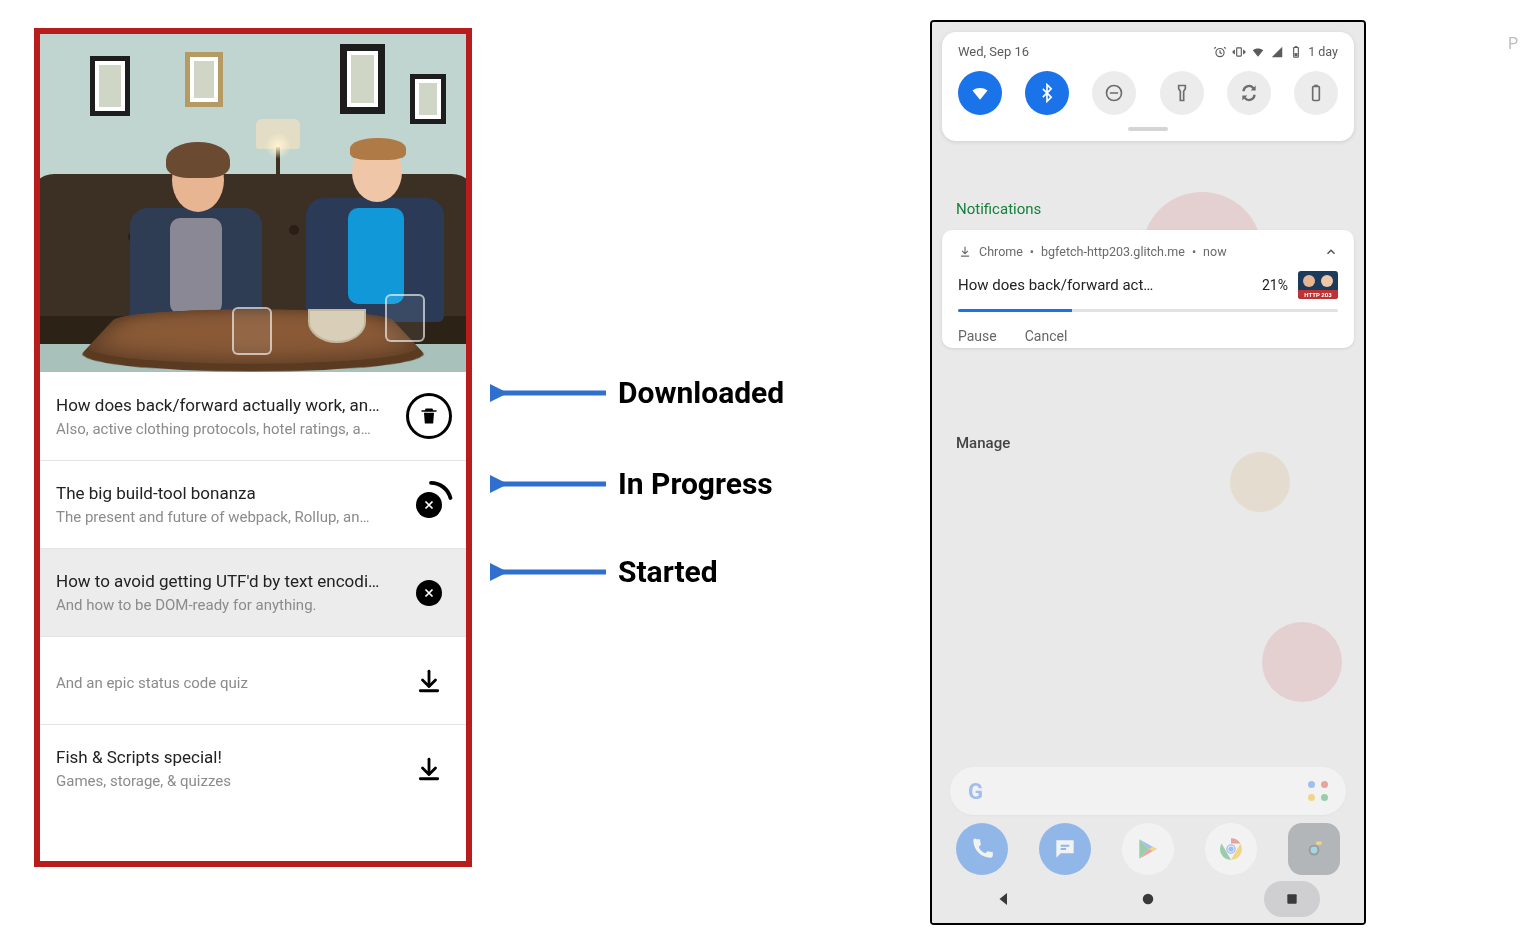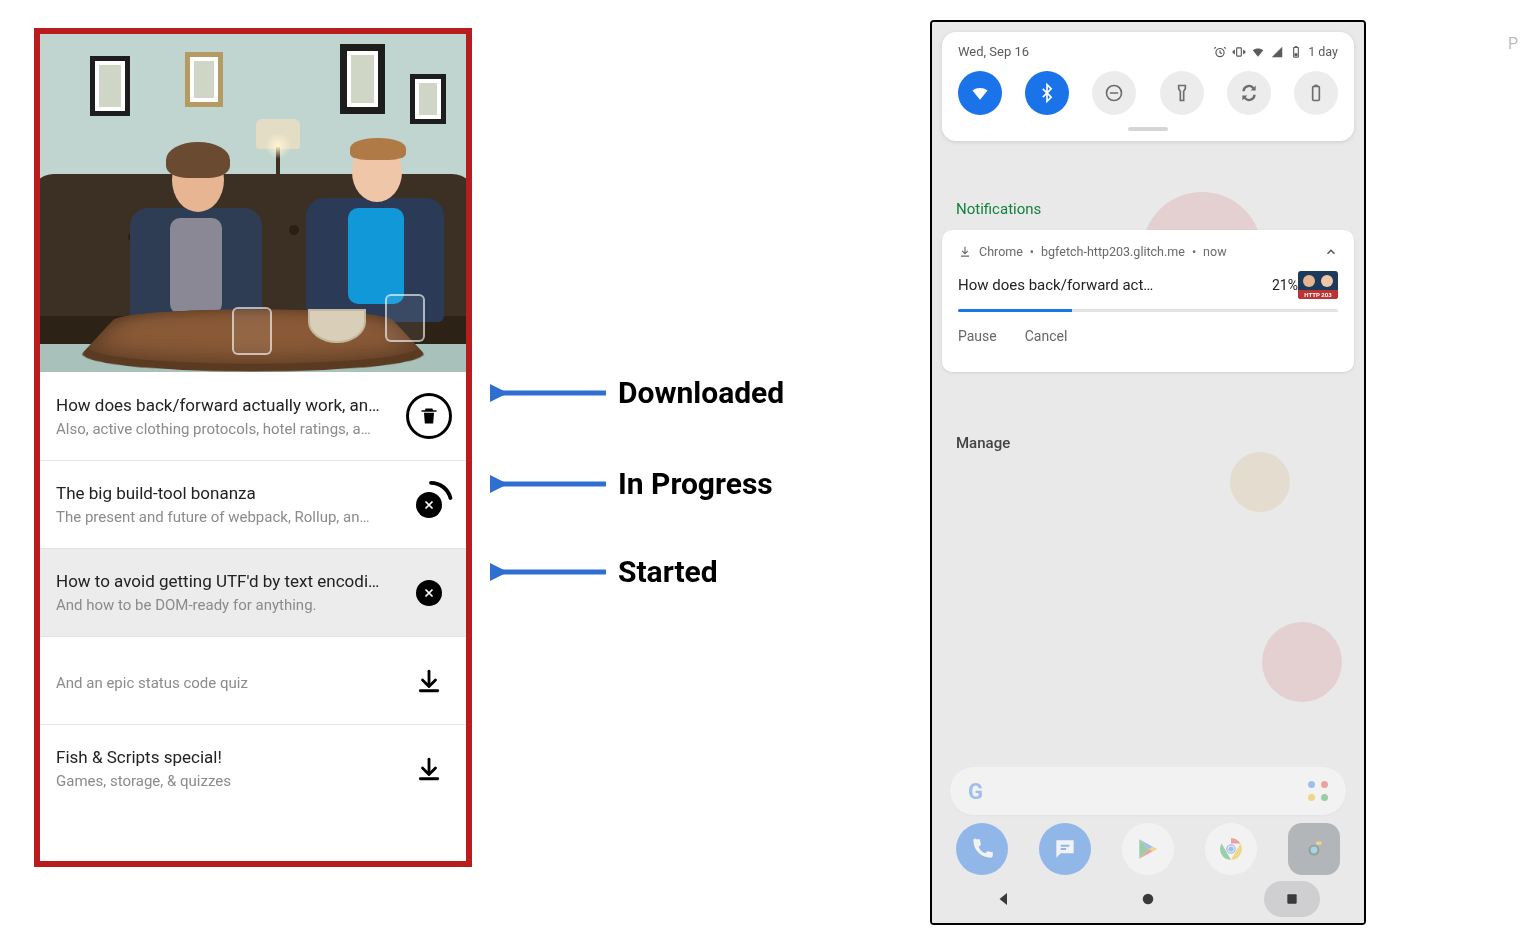--- a/index.html
+++ b/index.html
@@ -167,29 +167,29 @@
     .tog.off{background:#ececec;color:#6d6d6d;}
     .tog svg{width:20px;height:20px;}
     .handle{width:40px;height:4px;background:#d5d5d5;border-radius:4px;margin:12px auto 0;}
 
     .section-title{
       position:absolute;left:24px;top:178px;font-size:15px;color:#15803d;
     }
 
     .notif-card{
       position:absolute;left:10px;right:10px;top:208px;background:#fff;border-radius:10px;
-      padding:14px 16px 28px 16px;box-shadow:0 1px 3px rgba(0,0,0,.1);
+      padding:14px 16px 4px 16px;box-shadow:0 1px 3px rgba(0,0,0,.1);
     }
     .notif-head{
       display:flex;align-items:center;justify-content:space-between;font-size:12.5px;color:#6a6a6a;margin-bottom:12px;
     }
     .notif-head-left{display:flex;align-items:center;gap:7px;}
     .notif-head-left svg{width:14px;height:14px;}
     .notif-body{
-      display:flex;align-items:center;justify-content:space-between;margin-bottom:10px;
+      display:flex;align-items:center;justify-content:space-between;gap:10px;margin-bottom:10px;
     }
     .notif-title{font-size:15px;color:#222;white-space:nowrap;overflow:hidden;text-overflow:ellipsis;flex:1;}
     .notif-pct{font-size:14px;color:#222;}
     .notif-thumb{
       width:40px;height:28px;background:#1c3a5c;border-radius:3px;position:relative;overflow:hidden;flex-shrink:0;
     }
     .notif-thumb::before{content:"";position:absolute;left:5px;top:4px;width:12px;height:12px;background:#e7b591;border-radius:50%;}
     .notif-thumb::after{content:"";position:absolute;right:5px;top:4px;width:12px;height:12px;background:#efc6a7;border-radius:50%;}
     .thumb-label{position:absolute;left:0;right:0;bottom:0;background:#b33;color:#fff;font-size:6px;text-align:center;line-height:9px;font-weight:700;}
     .progress{

